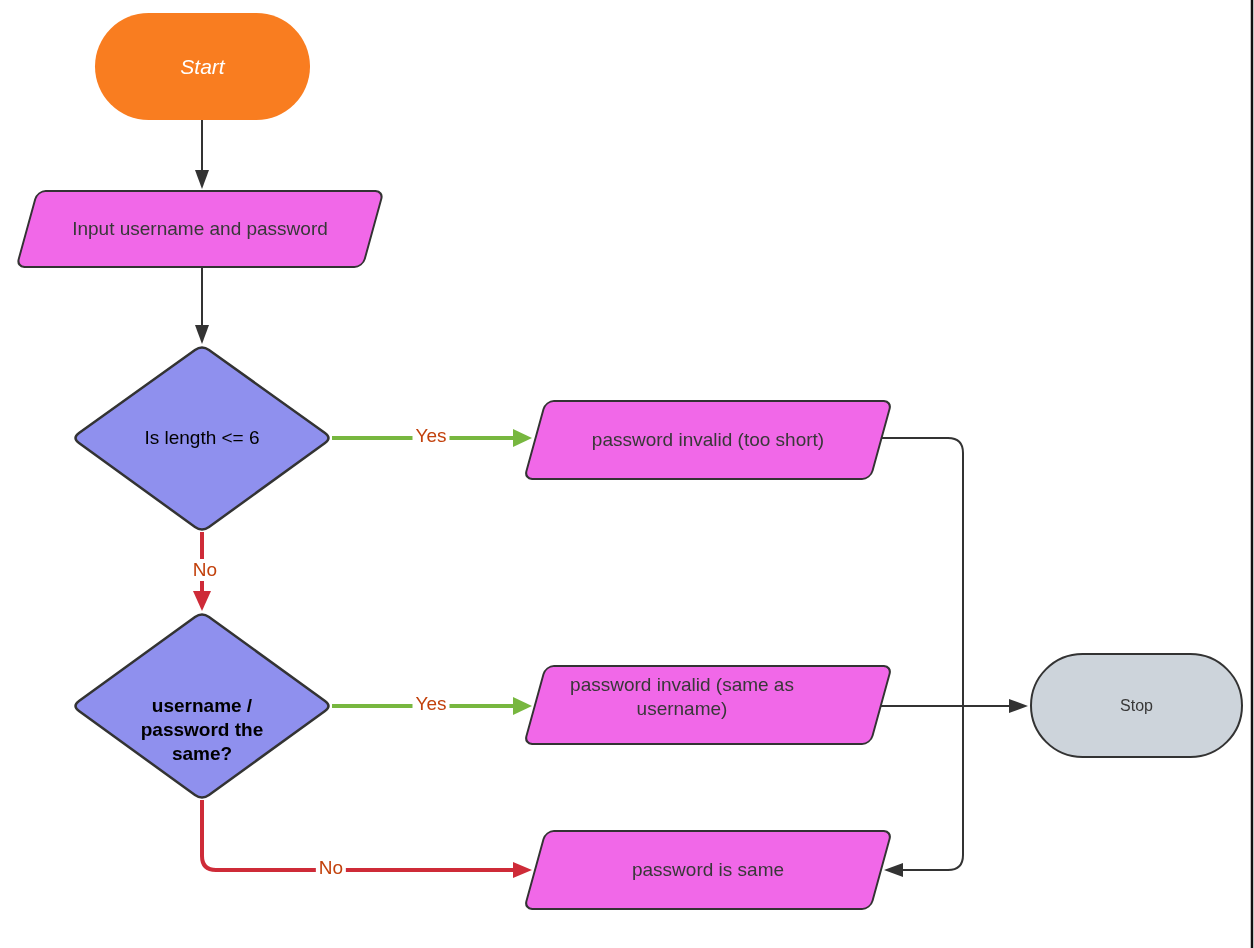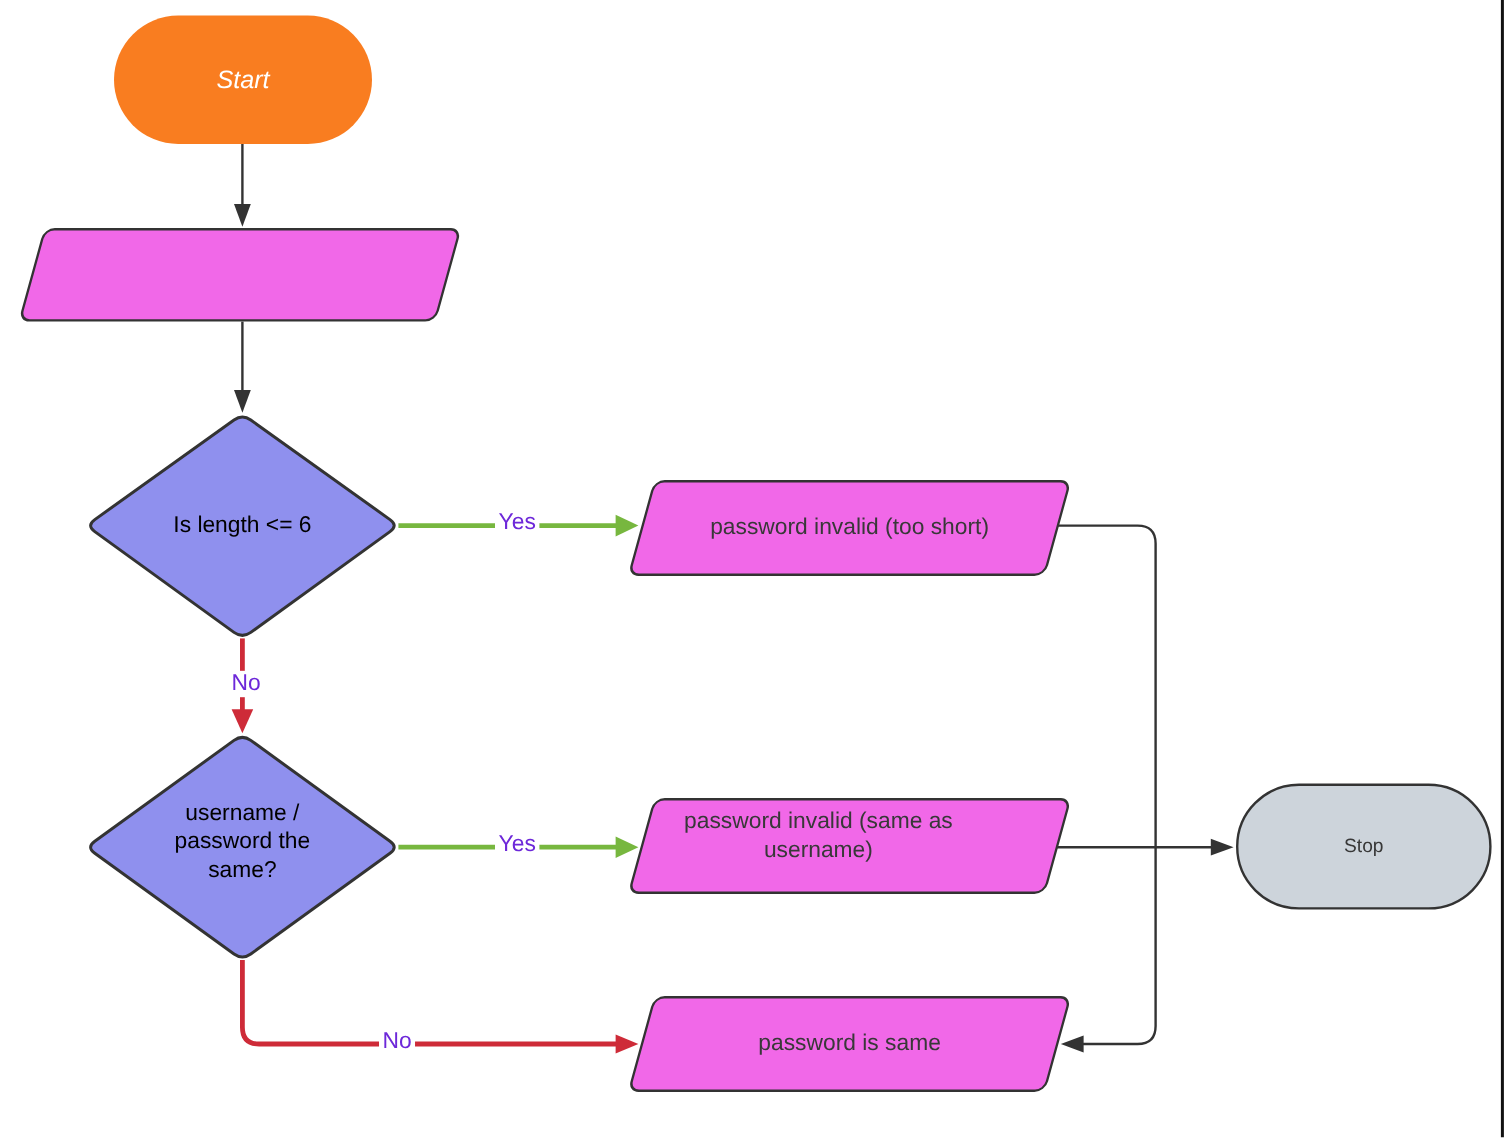--- a/index.html
+++ b/index.html
@@ -27,24 +27,24 @@
   
   .para-label { position: absolute; z-index: 3; display: flex; align-items: center; justify-content: center; text-align: center; font-size: 19px; line-height: 1.25; color: #383838; }
   .para-label.p1 { left: 15px;  top: 190px; width: 370px; height: 78px; }
   .para-label.p2 { left: 523px; top: 400px; width: 370px; height: 80px; }
   .para-label.p3 { left: 497px; top: 665px; width: 370px; height: 63px; padding: 0 40px; }
   .para-label.p4 { left: 523px; top: 830px; width: 370px; height: 80px; }
 
   
   .diamond-label { position: absolute; z-index: 3; display: flex; align-items: center; justify-content: center; text-align: center; font-size: 19px; line-height: 1.28; color: #000000; }
   .diamond-label.d1 { left: 102px; top: 396px; width: 200px; height: 84px; }
-  .diamond-label.d2 { left: 117px; top: 640px; width: 170px; height: 124px; }
+  .diamond-label.d2 { left: 117px; top: 668px; width: 170px; height: 124px; font-weight: bold; }
 
   
-  .edge-label { position: absolute; z-index: 4; transform: translate(-50%, -50%); background: #ffffff; padding: 0 3px; font-size: 19px; color: #6d28d9; white-space: nowrap; }
+  .edge-label { position: absolute; z-index: 4; transform: translate(-50%, -50%); background: #ffffff; padding: 0 3px; font-size: 19px; color: #c2410c; white-space: nowrap; }
   .edge-label.yes1 { left: 431px; top: 436px; }
   .edge-label.no1  { left: 205px; top: 570px; }
   .edge-label.yes2 { left: 431px; top: 704px; }
   .edge-label.no2  { left: 331px; top: 868px; }
 
   .wire { fill: none; }
   .wire.black { stroke: #333333; stroke-width: 2; }
   .wire.green { stroke: #77B73F; stroke-width: 4; }
   .wire.red   { stroke: #CE2B38; stroke-width: 4; }
   .head.black { fill: #333333; }
@@ -88,20 +88,23 @@
     <path class="shape decision" d="M195,617 Q202,612 209,617 L325,701 Q332,706 325,711 L209,795 Q202,800 195,795 L79,711 Q72,706 79,701 Z"></path>
 
     <line class="page-border" x1="1252" y1="0" x2="1252" y2="948"></line>
   </svg>
 
   <div class="node terminator start">
     <span>Start</span>
   </div>
 
   <div class="para-bg p1"></div>
+  <div class="para-label p1">
+    <span>Input username and password</span>
+  </div>
 
   <div class="diamond-label d1">
     <span>Is length &lt;= 6</span>
   </div>
 
   <div class="para-bg p2"></div>
   <div class="para-label p2">
     <span>password invalid (too short)</span>
   </div>
 

